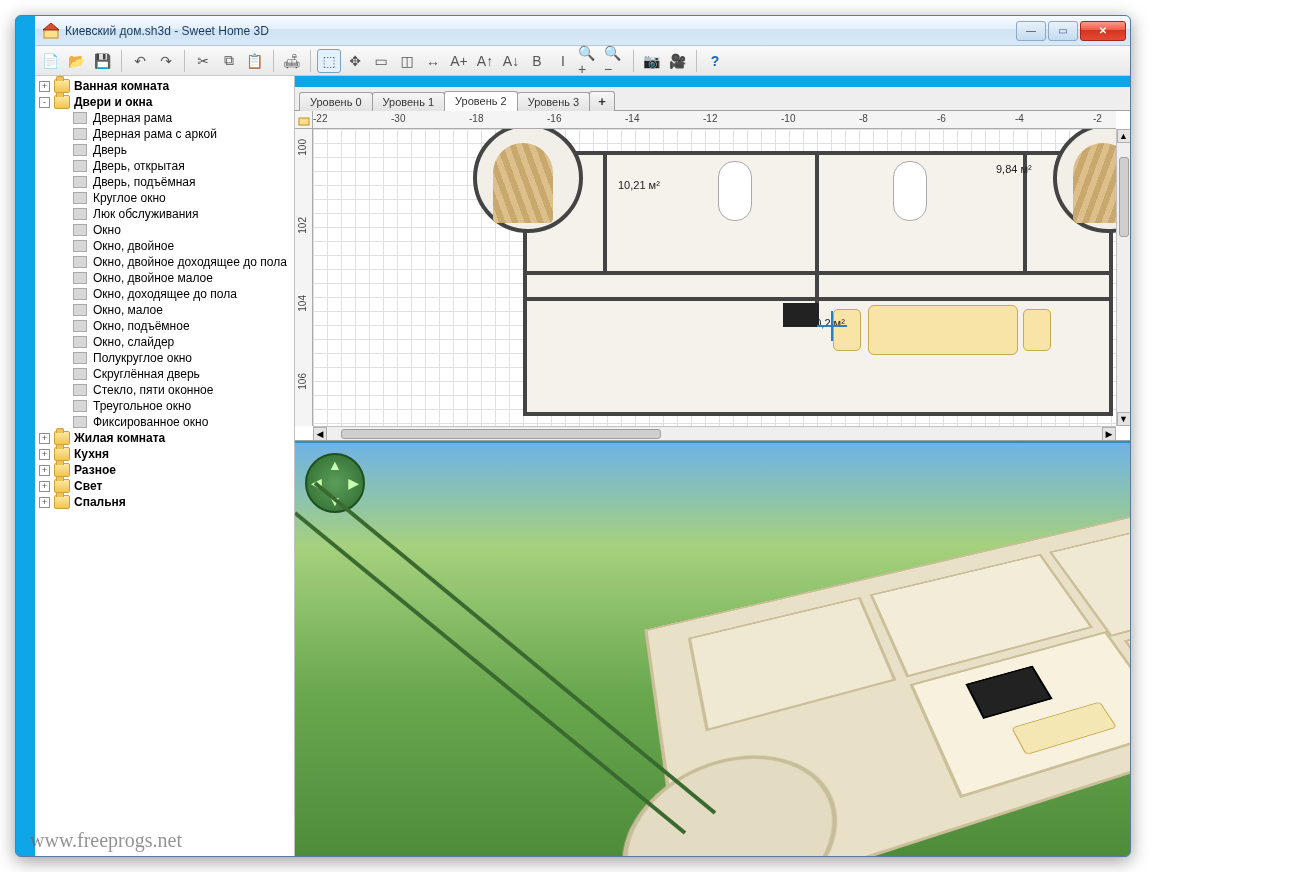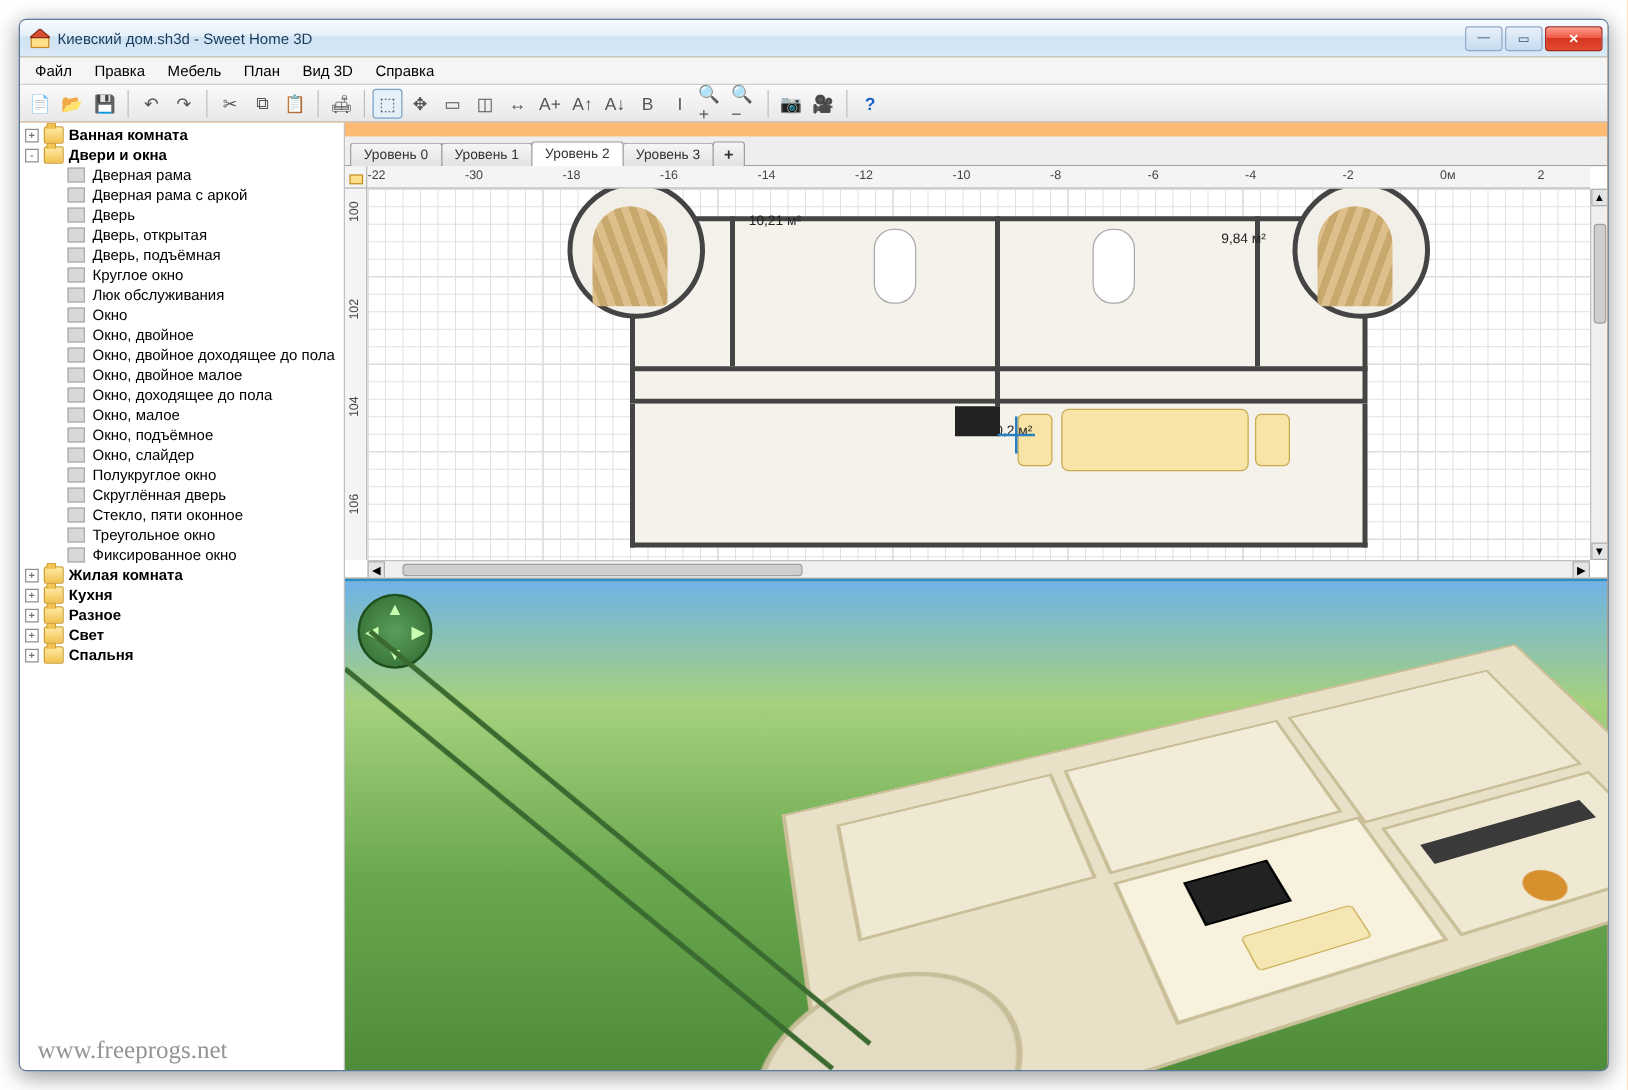--- a/index.html
+++ b/index.html
@@ -3,30 +3,31 @@
 <meta charset="utf-8">
 <style>
   * { box-sizing: border-box; margin: 0; padding: 0; }
   body {
     font-family: "Segoe UI", Tahoma, sans-serif;
     font-size: 12px;
     background: #fff;
     overflow: hidden;
   }
   .window {
-    width: 1272px;
+    width: 1116px;
     height: 842px;
     margin: 15px;
     border: 1px solid #5a7aa0;
     border-radius: 6px;
     box-shadow: 0 4px 18px rgba(0,0,0,0.4);
     display: flex;
     flex-direction: column;
-    background: #fdba74;
+    background: #0ea5e9;
     overflow: hidden;
+    padding-left: 19px;
   }
   
   .titlebar {
     height: 30px;
     background: linear-gradient(to bottom, #f6fbff 0%, #e4effa 45%, #cfe3f4 46%, #d9e9f7 100%);
     display: flex;
     align-items: center;
     padding: 0 4px 0 8px;
     border-bottom: 1px solid #b6c5d5;
   }
@@ -182,28 +183,20 @@
       <polygon points="0,7 8,0 16,7" fill="#d94f2f" stroke="#8a2a16"></polygon>
     </svg>
     <span class="title-text">Киевский дом.sh3d - Sweet Home 3D</span>
     <div class="winbtns">
       <div class="winbtn">—</div>
       <div class="winbtn">▭</div>
       <div class="winbtn close">✕</div>
     </div>
   </div>
 
-  <div class="menubar" id="menubar">
-      <div class="menu-item">Файл</div>
-      <div class="menu-item">Правка</div>
-      <div class="menu-item">Мебель</div>
-      <div class="menu-item">План</div>
-      <div class="menu-item">Вид 3D</div>
-      <div class="menu-item">Справка</div>
-    </div>
 
   <div class="toolbar" id="toolbar">
       <div class="tbtn" title="new">📄</div>
       <div class="tbtn" title="open">📂</div>
       <div class="tbtn" title="save">💾</div>
       <div class="tsep"></div>
       <div class="tbtn" title="undo">↶</div>
       <div class="tbtn" title="redo">↷</div>
       <div class="tsep"></div>
       <div class="tbtn" title="cut">✂</div>
@@ -412,21 +405,21 @@
 
             <div class="bathtub" style="left:255px; top:28px;"></div>
             <div class="bathtub" style="left:430px; top:28px;"></div>
 
             <div class="sofa" style="left:405px; top:172px;"></div>
             <div style="position:absolute; left:370px; top:176px; width:28px; height:42px; background:#f7e4a6; border:1px solid #c7a94e; border-radius:5px;"></div>
             <div style="position:absolute; left:560px; top:176px; width:28px; height:42px; background:#f7e4a6; border:1px solid #c7a94e; border-radius:5px;"></div>
 
             <div style="position:absolute; left:320px; top:170px; width:36px; height:24px; background:#222;"></div>
 
-            <span class="roomlabel" style="left:155px; top:16px;">10,21 м²</span>
+            <span class="roomlabel" style="left:155px; top:46px;">10,21 м²</span>
             <span class="roomlabel" style="left:533px; top:30px;">9,84 м²</span>
             <span class="roomlabel" style="left:340px; top:184px;">120,2 м²</span>
 
             <svg style="position:absolute; left:354px; top:178px;" width="30" height="30">
               <line x1="15" y1="0" x2="15" y2="30" stroke="#2a7fc0" stroke-width="2"></line>
               <line x1="0" y1="15" x2="30" y2="15" stroke="#2a7fc0" stroke-width="2"></line>
             </svg>
           </div>
         </div>
         <div class="scroll-v">

